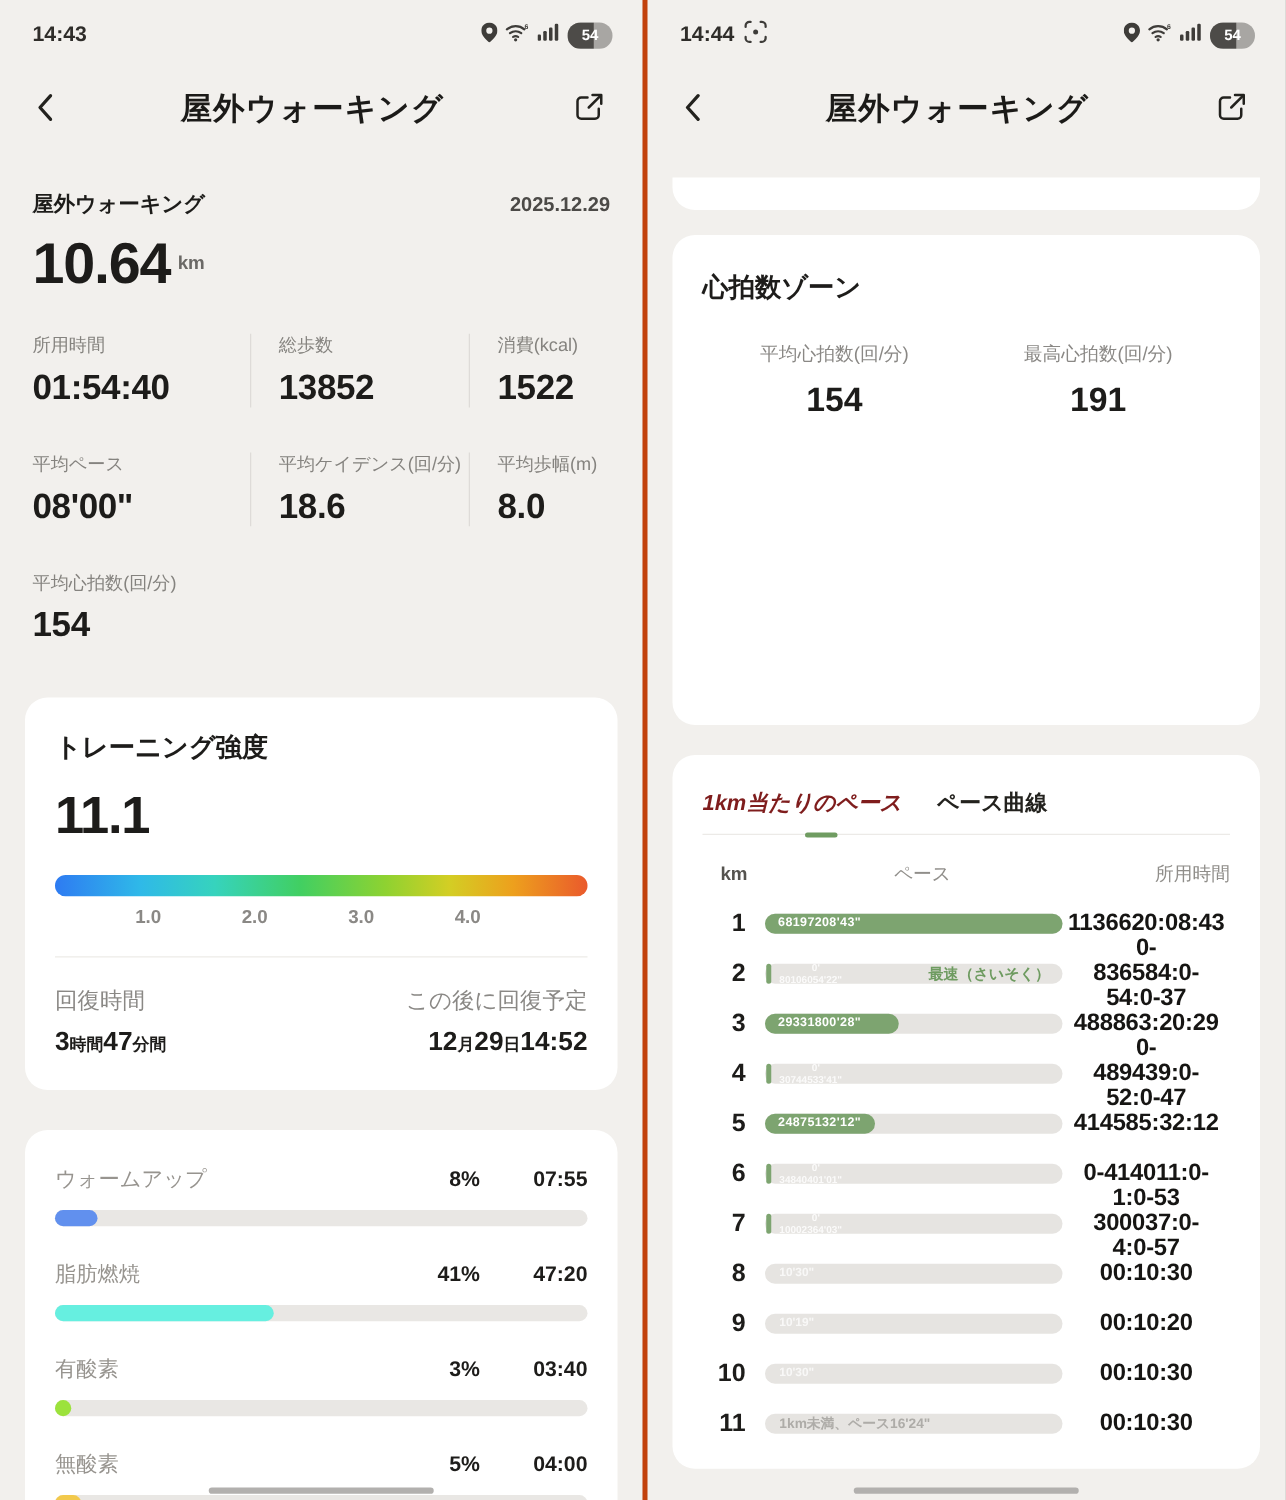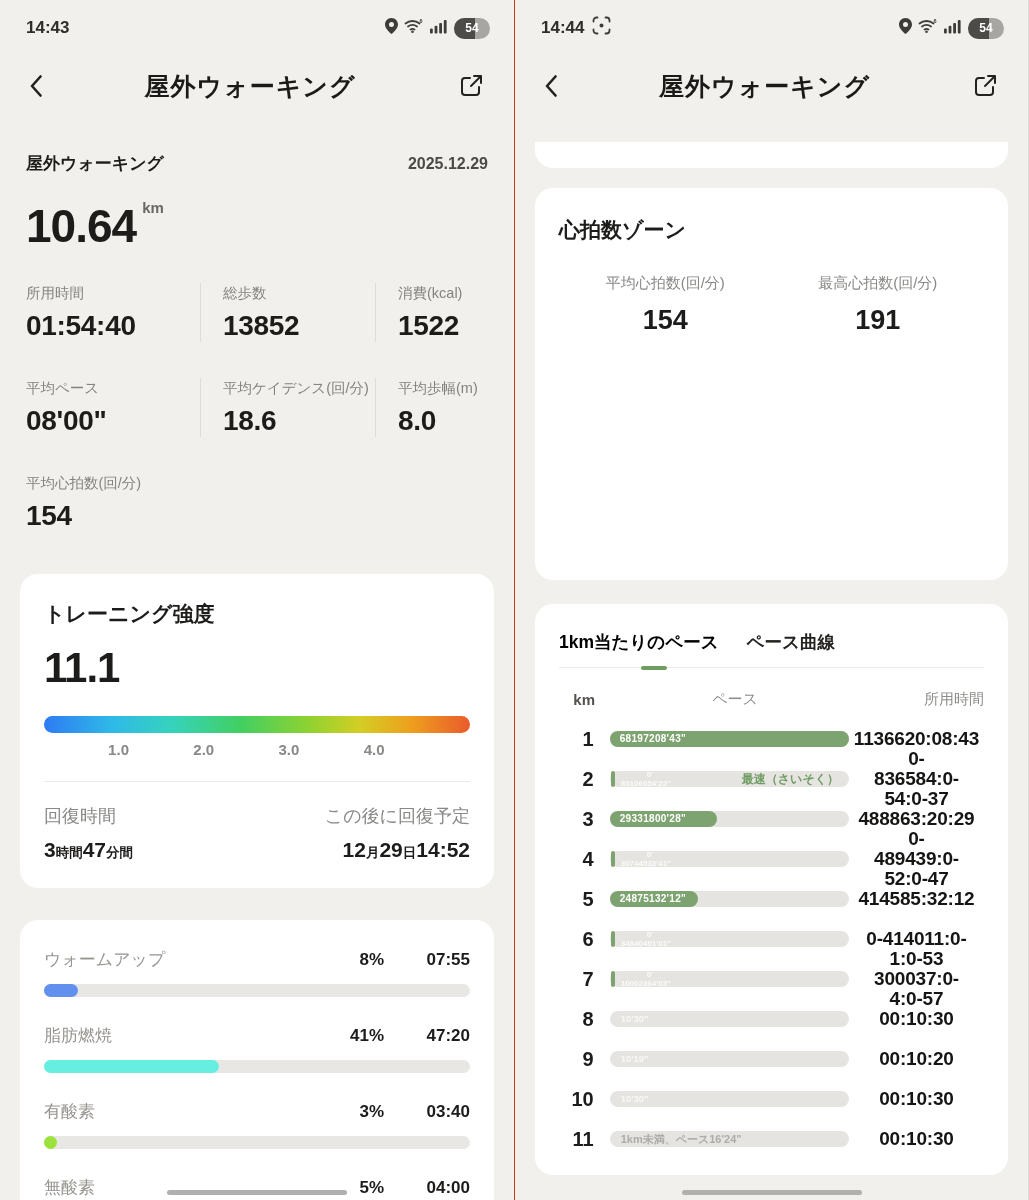--- a/index.html
+++ b/index.html
@@ -1,40 +1,40 @@
 <!DOCTYPE html>
 <html><head>
 <meta charset="utf-8">
 <style>
   * { margin:0; padding:0; box-sizing:border-box; }
   html,body { width:1029px; height:1200px; overflow:hidden; }
   body { font-family:"Liberation Sans","DejaVu Sans",sans-serif; background:#dddbd8; color:#1d1c1a; }
   .stage { display:flex; width:1029px; height:1020px; }
   .panel { position:relative; width:514px; height:1200px; background:#f2f0ed; overflow:hidden; }
-  .panel + .panel { border-left:1px solid #c2410c; }
+  .panel + .panel { border-left:4px solid #c2410c; }
 
   
   .statusbar { height:46px; display:flex; align-items:center; justify-content:space-between; padding:10px 24px 0 26px; }
   .stime { font-size:17px; font-weight:700; color:#2f2d2a; display:flex; align-items:center; gap:8px; }
   .sicons { display:flex; align-items:center; gap:6px; }
   .batt { position:relative; width:36px; height:21px; border-radius:10.5px; background:#a8a6a3; overflow:hidden; }
   .batt-fill { position:absolute; left:0; top:0; bottom:0; width:58%; background:#4d4b48; }
   .batt-text { position:absolute; inset:0; display:flex; align-items:center; justify-content:center; color:#fff; font-size:12px; font-weight:700; }
 
   
   .navbar { height:64px; display:flex; align-items:center; padding:0 26px; margin-top:8px; }
   .navbtn { background:none; border:none; cursor:pointer; display:flex; align-items:center; padding:4px; }
   .navtitle { flex:1; text-align:center; font-size:25px; font-weight:700; letter-spacing:1px; color:#1b1a18; }
 
   
   .summary { padding:0 26px; margin-top:34px; }
   .sumrow { display:flex; justify-content:space-between; align-items:baseline; }
   .sumlabel { font-size:17px; font-weight:700; }
   .sumdate { font-size:16px; font-weight:600; color:#4c4a47; }
-  .distline { margin-top:24px; display:flex; align-items:flex-start; }
+  .distline { margin-top:8px; display:flex; align-items:center; }
   .dist { font-size:46px; font-weight:800; letter-spacing:-1px; }
   .unit { font-size:15px; font-weight:600; color:#6b6966; margin-left:6px; }
 
   
   .stats { display:grid; grid-template-columns:174px 175px 1fr; row-gap:36px; padding:0 26px; margin-top:30px; }
   .scell.sep { border-left:1px solid #dedbd8; padding-left:22px; }
   .scell.full { grid-column:1 / -1; }
   .slabel { font-size:14.5px; color:#85837f; line-height:20px; }
   .svalue { font-size:28px; font-weight:700; margin-top:7px; letter-spacing:-0.3px; }
 
@@ -70,21 +70,21 @@
   .partial-card { margin:24px 20px 0; height:26px; background:#ffffff; border-radius:0 0 18px 18px; }
   .hrcard { margin-top:20px; height:392px; padding-top:28px; }
   .hr-cols { display:flex; margin-top:30px; }
   .hrcol { flex:1; text-align:center; }
   .hrlabel { font-size:15px; color:#8a8885; }
   .hrvalue { font-size:27px; font-weight:800; margin-top:12px; }
 
   .pacecard { margin-top:24px; padding:26px 24px 16px; }
   .tabs { display:flex; gap:28px; font-size:17.5px; font-weight:700; }
   .tab { cursor:pointer; color:#23221e; }
-  .tab.active { color:#000000; }
+  .tab.active { color:#7f1d1d;font-style:italic; }
   .tabline { position:relative; margin-top:13px; border-top:1px solid #eceae7; }
   .tabind { position:absolute; top:-2px; left:82px; width:26px; height:3.5px; border-radius:2px; background:#6f9c61; }
   .phead { display:flex; align-items:center; margin:22px 0 10px; font-size:15px; color:#908e8a; }
   .ph-km { width:36px; text-align:right; color:#55534f; font-weight:600; }
   .ph-pace { width:248px; margin-left:16px; text-align:center; }
   .ph-time { flex:1; text-align:right; }
   .prow { display:flex; align-items:center; height:40px; }
   .pkm { width:36px; text-align:right; font-size:20px; font-weight:700; }
   .pbar { position:relative; width:248px; height:16px; margin-left:16px; background:#e6e4e1; border-radius:8px; }
   .pfill { position:absolute; left:0; top:0; height:16px; border-radius:8px; background:#7da470; }

